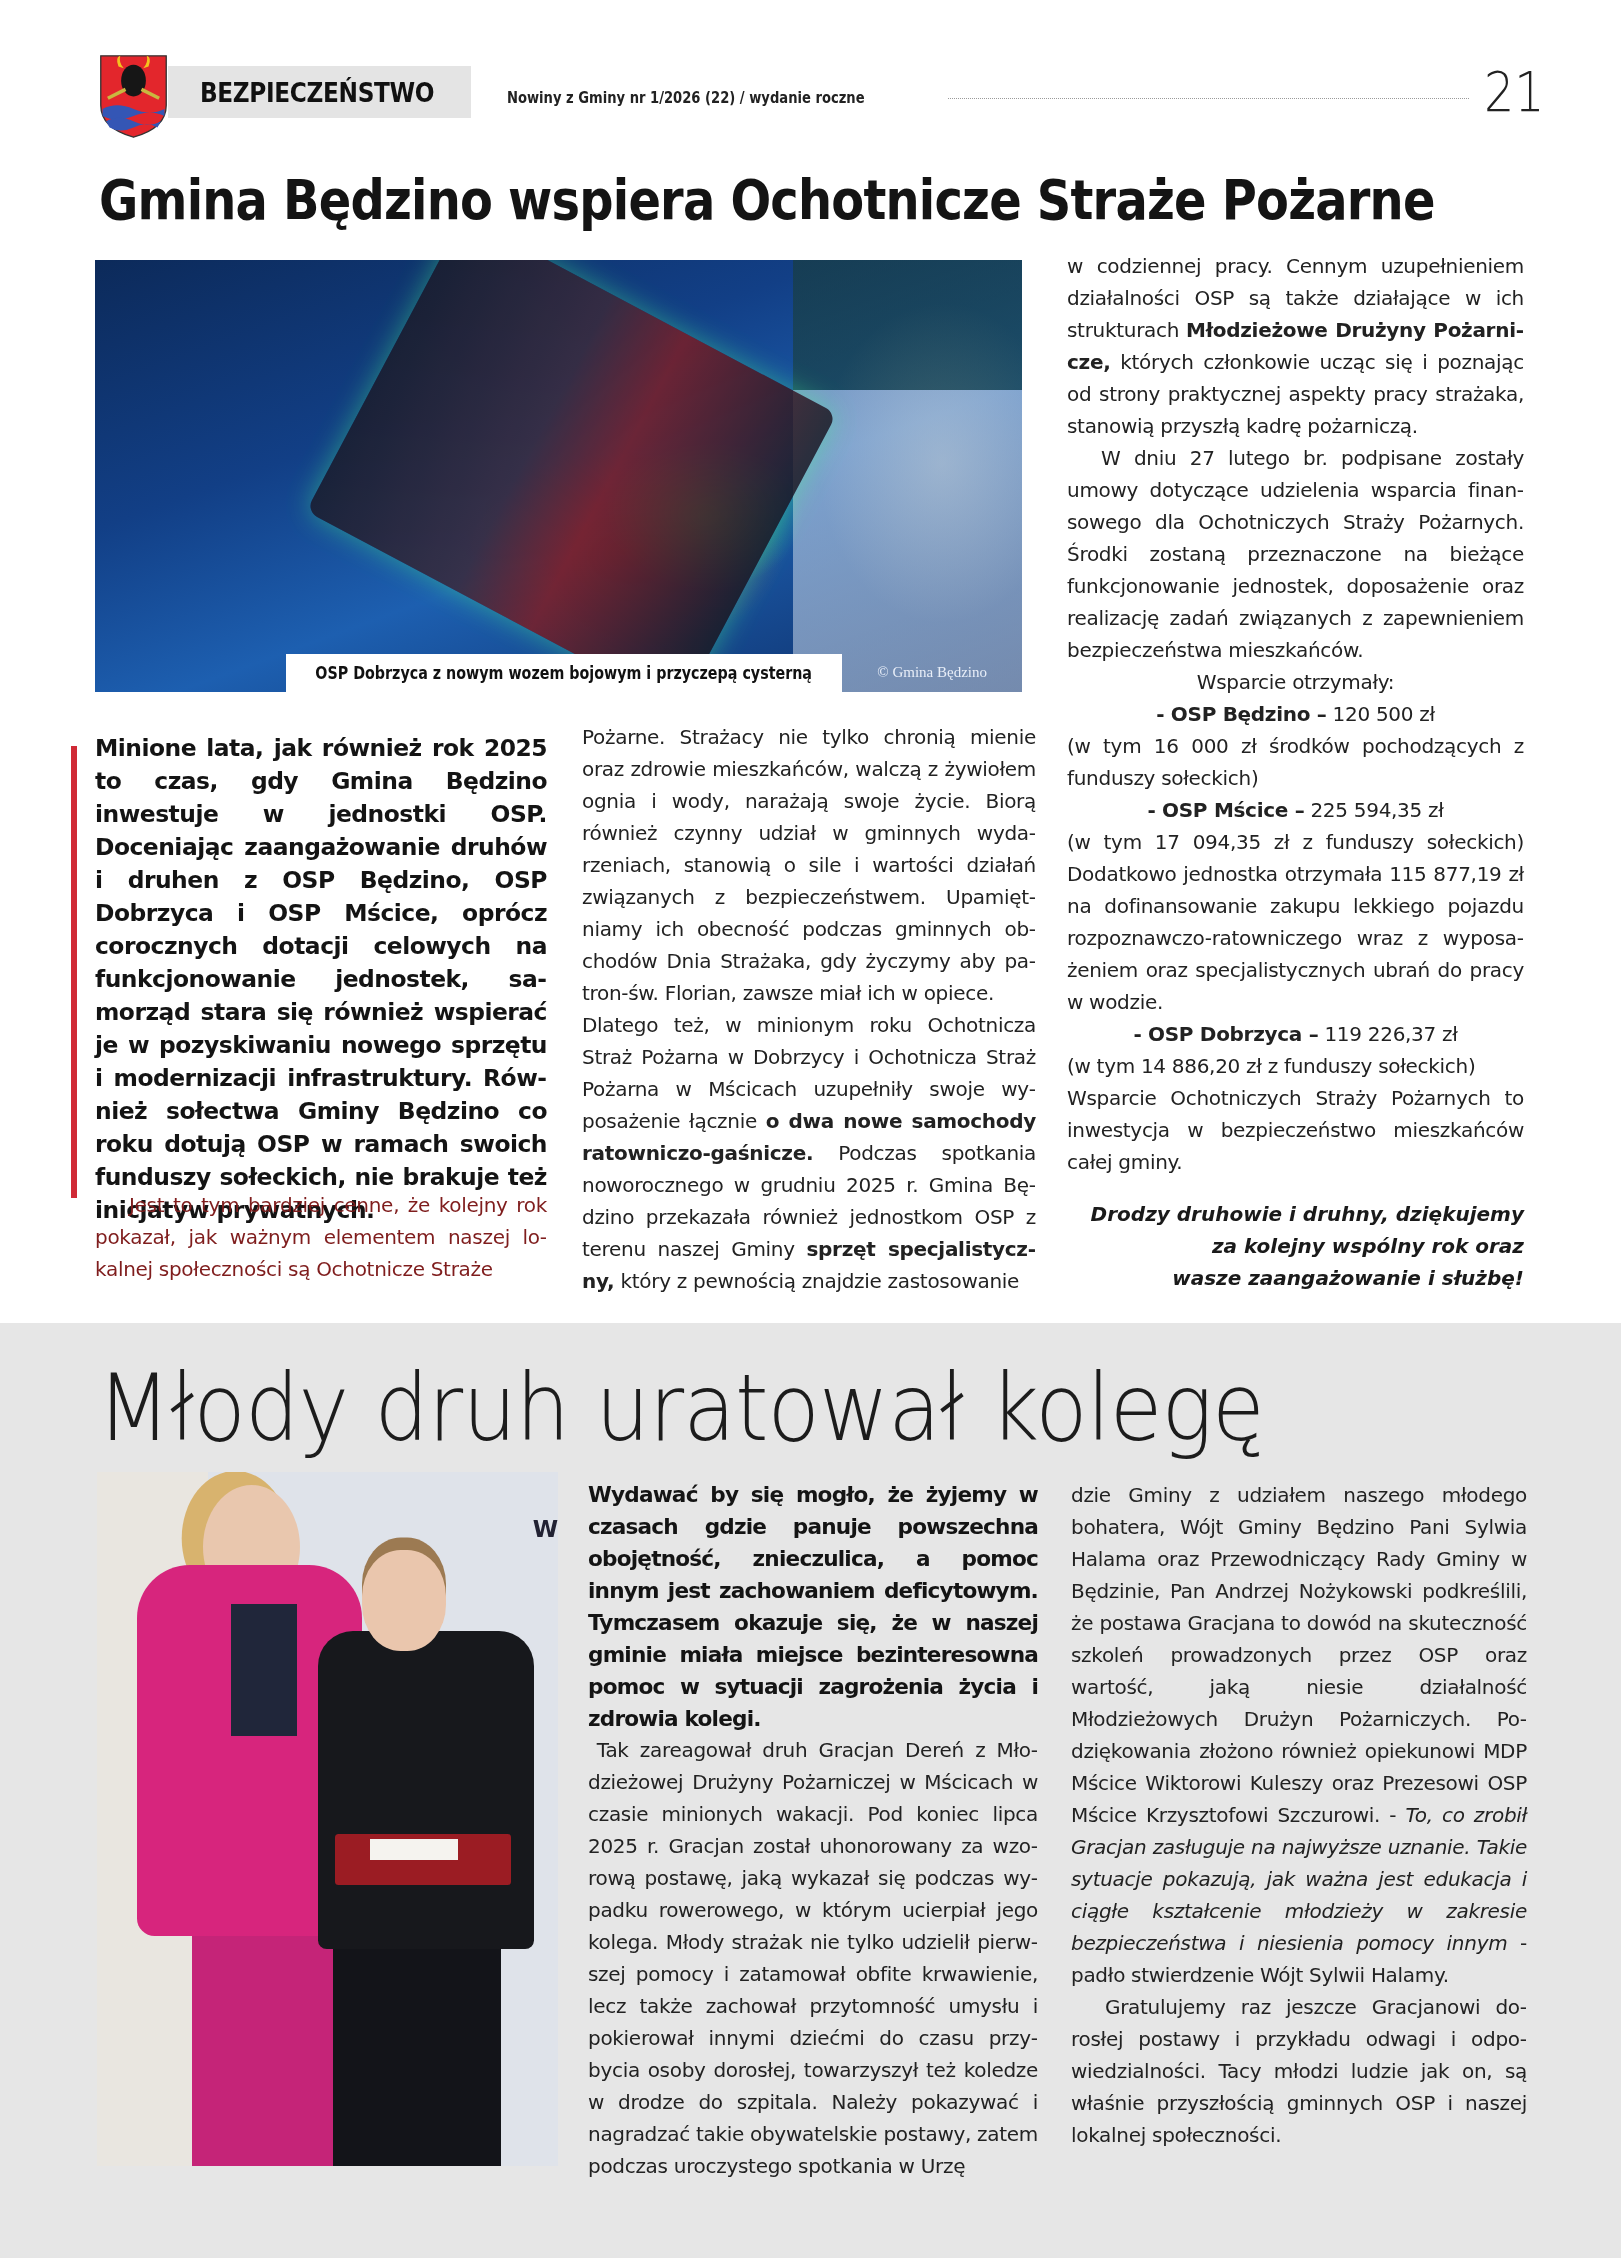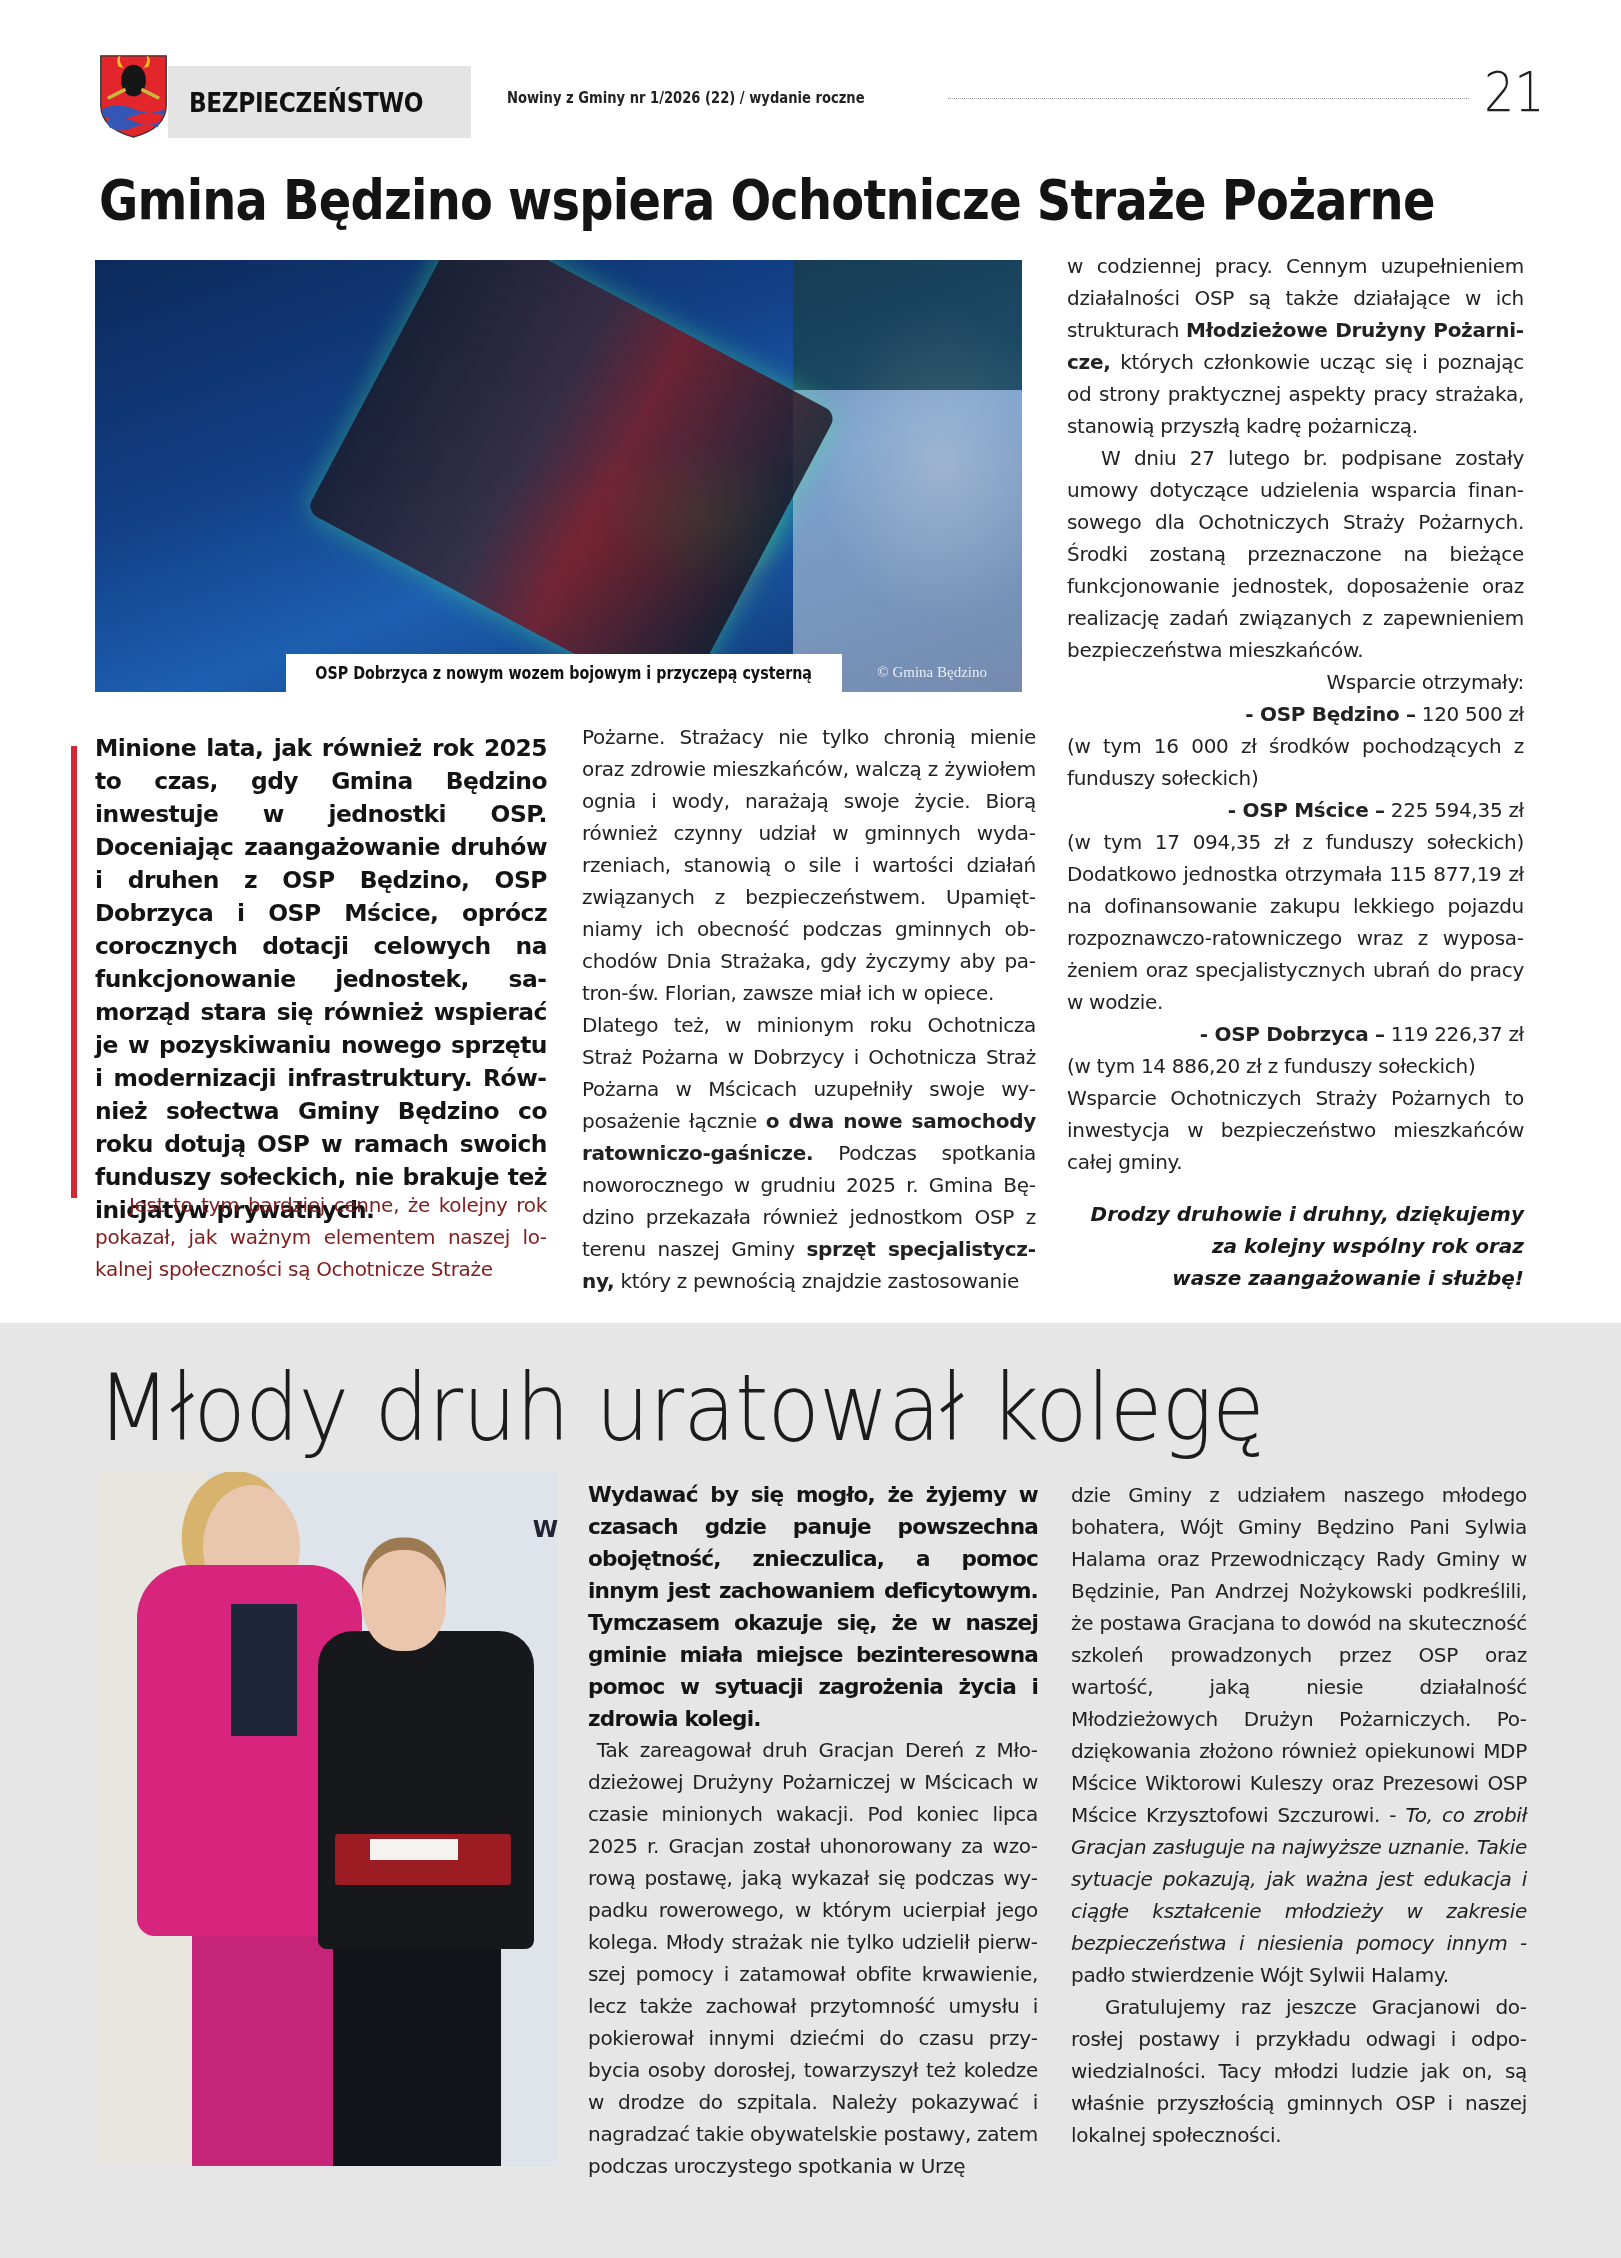--- a/index.html
+++ b/index.html
@@ -1,22 +1,22 @@
 <!DOCTYPE html>
 <html style="font-size:14px"><head>
 <meta charset="utf-8">
 <style>
   * { box-sizing: border-box; margin: 0; padding: 0; }
   html, body { width: 1622px; height: 2258px; background: #ffffff; overflow: hidden; }
   body { position: relative; font-family: "Liberation Sans", "DejaVu Sans", sans-serif; color: #1a1a1a; }
 
   
   .crest { position: absolute; left: 99px; top: 54px; width: 69px; height: 85px; }
-  .section-tab { position: absolute; left: 168px; top: 66px; width: 303px; height: 72px; background: #e4e4e4;
-    display: flex; align-items: center; padding-left: 21px; }
+  .section-tab { position: absolute; left: 168px; top: 66px; width: 303px; height: 52px; background: #e4e4e4;
+    display: flex; align-items: center; padding-left: 32px; }
   .section-tab span { font-family: "DejaVu Sans", sans-serif; font-weight: bold; font-size: 27px; letter-spacing: -0.4px;
     transform: scaleX(0.86); transform-origin: left center; display: inline-block; color: #111; }
   .issue { position: absolute; left: 507px; top: 88px; font-family: "DejaVu Sans", sans-serif; font-weight: bold; font-size: 16px;
     color: #222; transform: scaleX(0.82); transform-origin: left center; white-space: nowrap; }
   .dots { position: absolute; left: 948px; top: 98px; width: 521px; border-top: 1.8px dotted #9a9a9a; }
   .page-num { position: absolute; left: 1484px; top: 64px; font-family: "DejaVu Sans", sans-serif; font-weight: 300; font-size: 56px; color: #222;
     transform: scaleX(0.85); transform-origin: left top; line-height: 1; }
 
   
   .title1 { position: absolute; left: 99px; top: 168px; font-family: "DejaVu Sans", sans-serif; font-weight: bold; font-size: 56px;
@@ -41,21 +41,21 @@
 
   .redbar { position: absolute; left: 71px; top: 746px; width: 6.2px; height: 452px; background: #d02a36; }
 
   .col { position: absolute; font-family: "DejaVu Sans", sans-serif; text-align: justify; hyphens: manual; }
   .col p { margin: 0; }
   .lead1 { left: 95px; top: 716px; width: 452px; font-size: 23.4px; font-weight: bold; line-height: 33px; letter-spacing: -0.5px; color: #141414; margin-top: 16px; }
   .body1a { left: 95px; top: 1189px; width: 452px; font-size: 20px; line-height: 32px; letter-spacing: -0.3px; color: #7f1d1d; }
   .body1b { left: 582px; top: 721px; width: 454px; font-size: 20px; line-height: 32px; letter-spacing: -0.3px; color: #222; }
   .body1c { left: 1067px; top: 250px; width: 457px; font-size: 20px; line-height: 32px; letter-spacing: -0.3px; color: #222; }
   .indent { text-indent: 34px; }
-  .left { text-align: right; }
+  .left { text-align: center; }
   .thanks { left: 1067px; top: 1198px; width: 457px; text-align: right; font-size: 20px; line-height: 32px; font-style: italic; font-weight: bold; color: #1a1a1a; }
 
   
   .band { position: absolute; left: 0; top: 1323px; width: 1622px; height: 935px; background: #e6e6e6; }
   .title2 { position: absolute; left: 97px; top: 1354px; font-family: "DejaVu Sans", sans-serif; font-weight: 300; font-size: 92px;
     color: #1c1c1c; white-space: nowrap; transform: scaleX(0.93); transform-origin: left top; line-height: 1.2; letter-spacing: -0.9px; }
 
   .photo2 { position: absolute; left: 97px; top: 1472px; width: 461px; height: 694px; overflow: hidden;
     background: linear-gradient(90deg, #e9e6e0 0 24%, #dfe3ea 24% 100%); }
   .photo2 .woman-jacket { position: absolute; left: 40px; top: 93px; width: 225px; height: 371px; background: #d7257d; border-radius: 53px 53px 17.6px 17.6px; }

